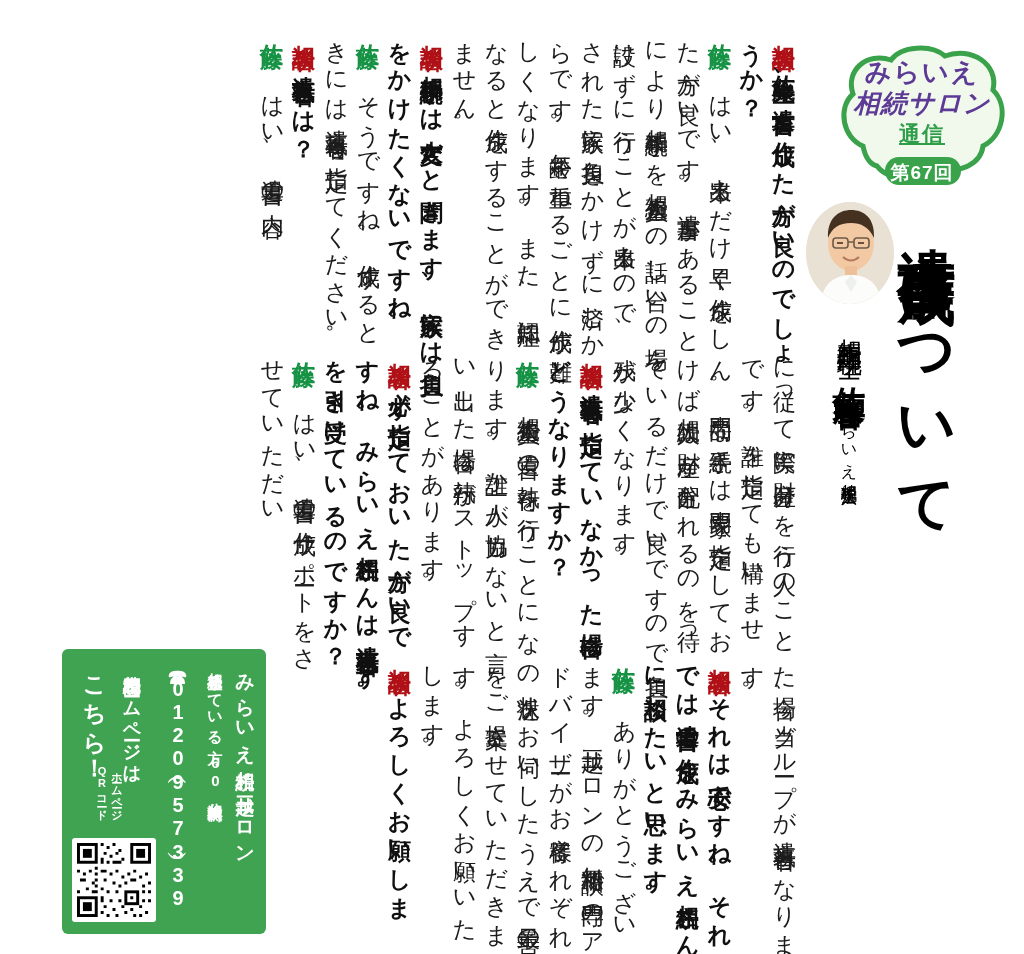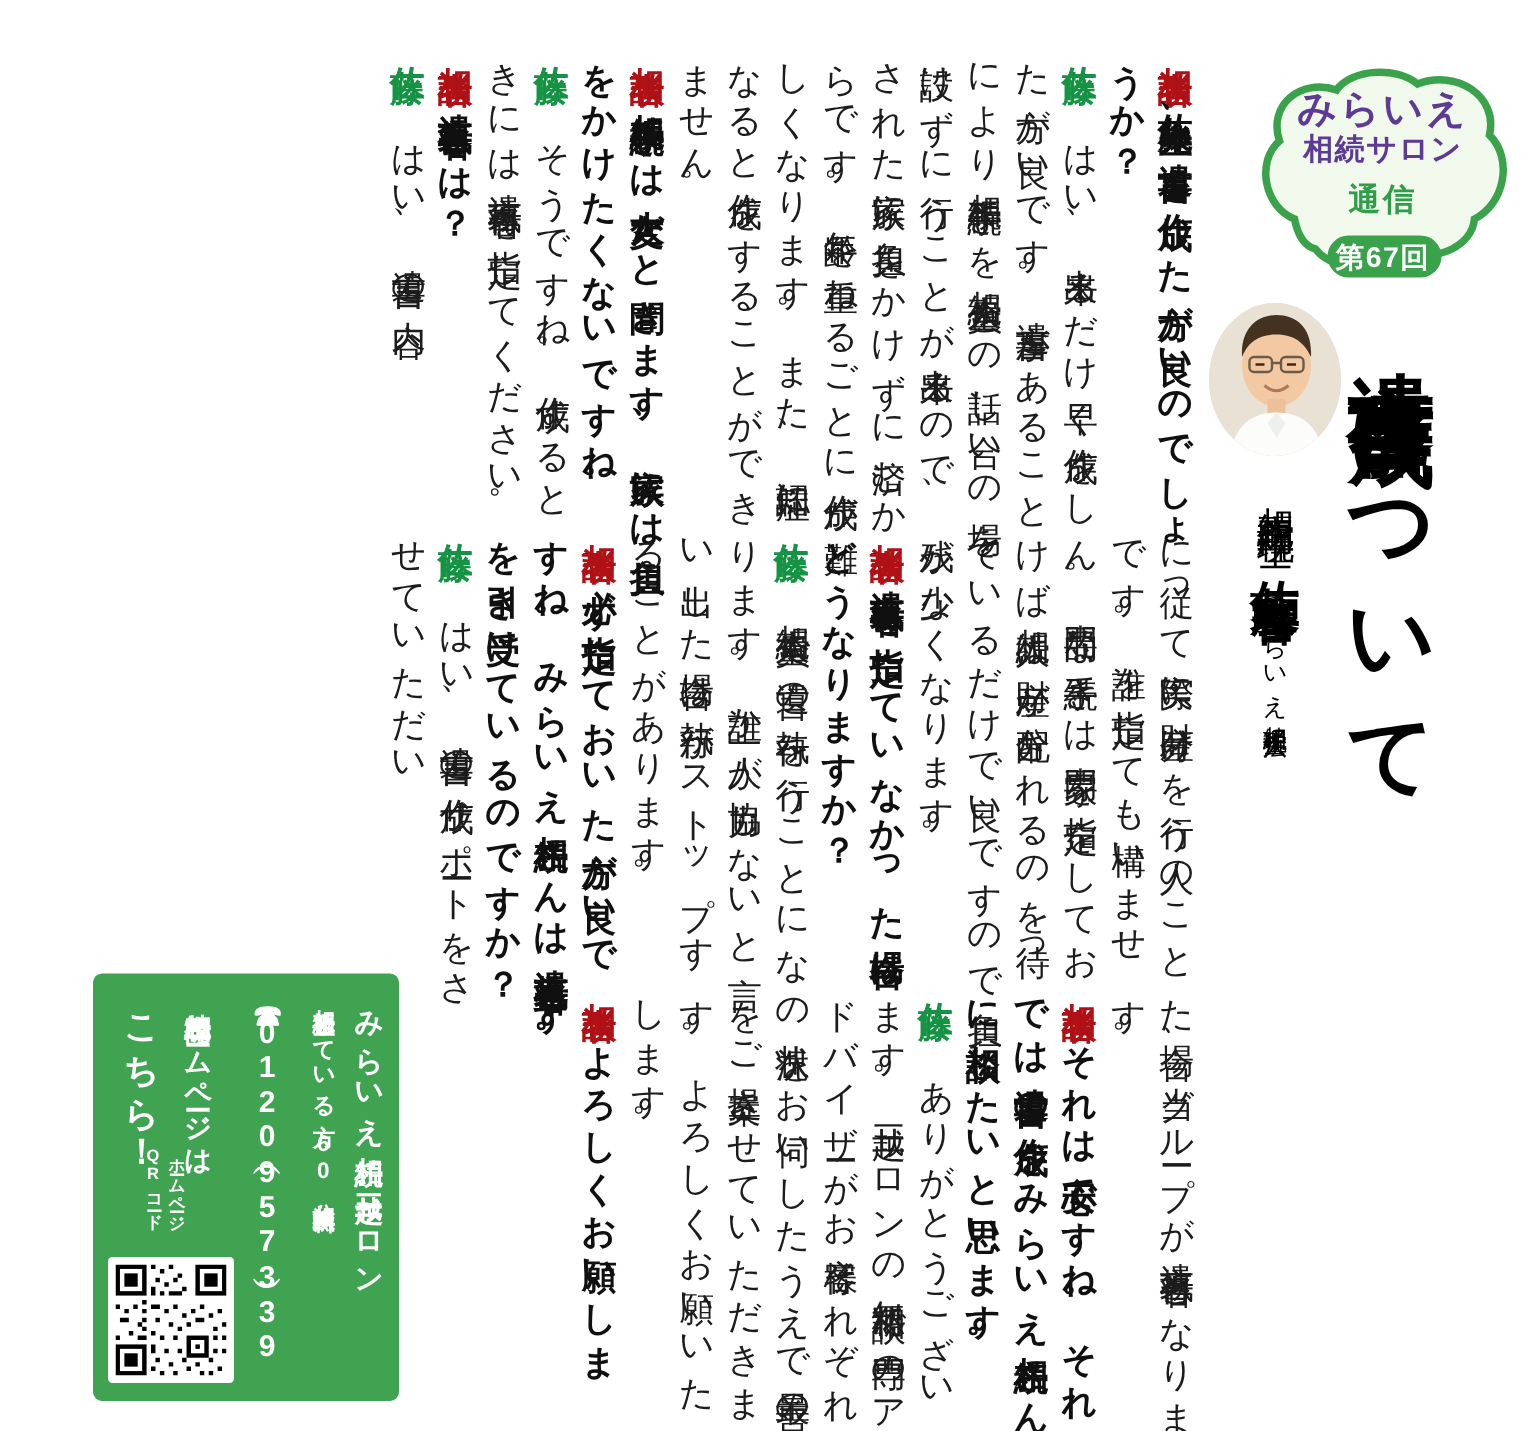--- a/index.html
+++ b/index.html
@@ -26,22 +26,22 @@
           font-family:"Liberation Serif",serif;color:#000;}
   .author .atitle{font-size:25px;letter-spacing:3px;}
   .author .aname{font-size:33px;letter-spacing:4px;margin-top:18px;font-weight:600;}
   .author .aorg{font-size:16px;letter-spacing:1px;margin-top:12px;}
 
   
   .badge{position:absolute;left:833px;top:42px;width:178px;height:152px;}
   .badge svg{position:absolute;left:0;top:0;}
   .badge .bline{position:absolute;width:100%;text-align:center;font-weight:700;line-height:1;}
   #bl1{top:17px;font-size:26px;color:#5c3a96;letter-spacing:2px;}
-  #bl2{top:48px;font-size:20px;color:#5c3a96;letter-spacing:1px;}
-  #bl3{top:81px;font-size:21px;color:#2e9e49;letter-spacing:2px;}
+  #bl2{top:48px;font-size:26px;color:#5c3a96;letter-spacing:1px;font-style:italic;}
+  #bl3{top:81px;font-size:21px;color:#2e9e49;letter-spacing:2px;text-decoration:underline;}
   #bl4{top:121px;font-size:19px;color:#ffffff;letter-spacing:1px;}
 
   
   .photo{position:absolute;left:806px;top:202px;width:88px;height:102px;border-radius:50%;
          overflow:hidden;background:#e9e2d4;}
 
   
   .contact{position:absolute;left:62px;top:649px;width:204px;height:285px;
            background:#3fa351;border-radius:6px;}
   .gcol{position:absolute;writing-mode:vertical-rl;color:#fff;font-weight:700;white-space:nowrap;}

